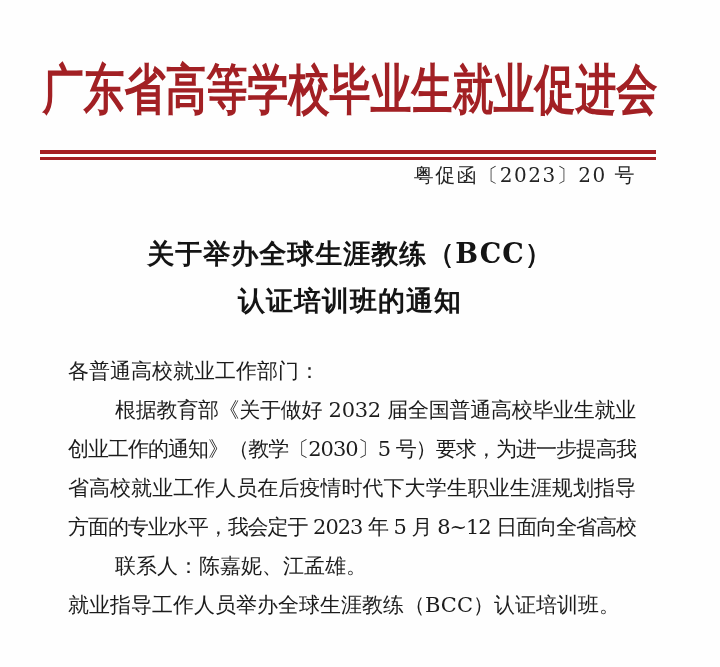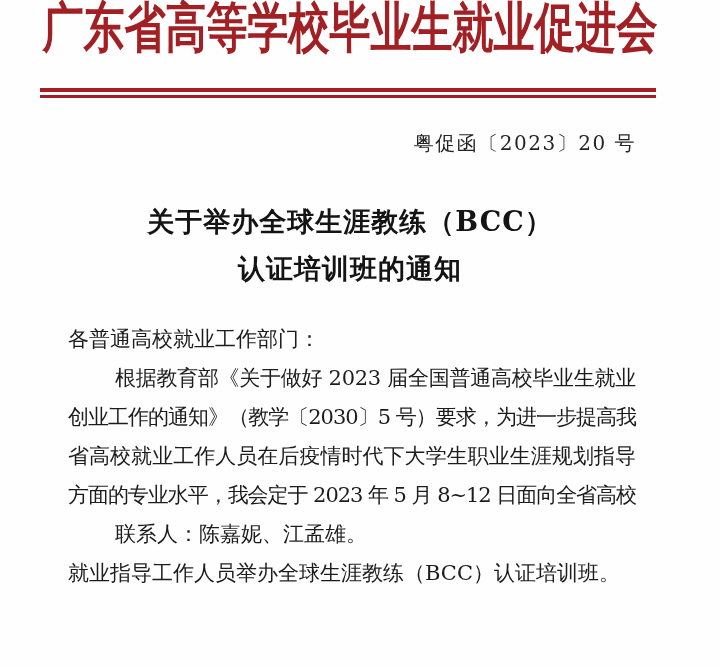--- a/index.html
+++ b/index.html
@@ -15,20 +15,21 @@
     color: #1e1e1e;
   }
   .page {
     position: relative;
     width: 720px;
     height: 667px;
   }
   
   .letterhead {
     width: 700px;
+    margin-top: 62px;
     text-align: center;
   }
   .org-name {
     display: inline-block;
     font-size: 41px;
     line-height: 56px;
     font-weight: 700;
     color: #a22024;
     white-space: nowrap;
     transform: scaleY(1.32);
@@ -36,21 +37,20 @@
   }
   
   .divider {
     margin: 32px 64px 0 40px;
     border-top: 4px solid #a41e23;
     border-bottom: 3px solid #a41e23;
     height: 3px;
   }
   
   .doc-number {
-    margin-top: 30px;
     padding-right: 84px;
     text-align: right;
     font-size: 20px;
     line-height: 30px;
     letter-spacing: 1.5px;
     color: #242424;
     white-space: nowrap;
   }
   
   .title-block {
@@ -92,21 +92,21 @@
 
   <div class="title-block">
     <div>关于举办全球生涯教练（BCC）</div>
     <div>认证培训班的通知</div>
   </div>
 
   <div class="body-block">
     <div class="body-line">各普通高校就业工作部门：</div>
 
     <div class="body-line indent fit">
-      <span style="letter-spacing: -0.27846px;">根据教育部《关于做好 2023 届全国普通高校毕业生就业</span>
+      <span style="letter-spacing: -0.27846px;">根据教育部《关于做好 2032 届全国普通高校毕业生就业</span>
     </div>
     <div class="body-line fit">
       <span style="letter-spacing: -0.983367px;">创业工作的通知》（教学〔2030〕5 号）要求，为进一步提高我</span>
     </div>
     <div class="body-line fit">
       <span style="letter-spacing: 0.037037px; margin-top: 15px;">省高校就业工作人员在后疫情时代下大学生职业生涯规划指导</span>
     </div>
     <div class="body-line fit">
       <span style="letter-spacing: -1.04297px;">方面的专业水平，我会定于 2023 年 5 月 8~12 日面向全省高校</span>
     </div>

